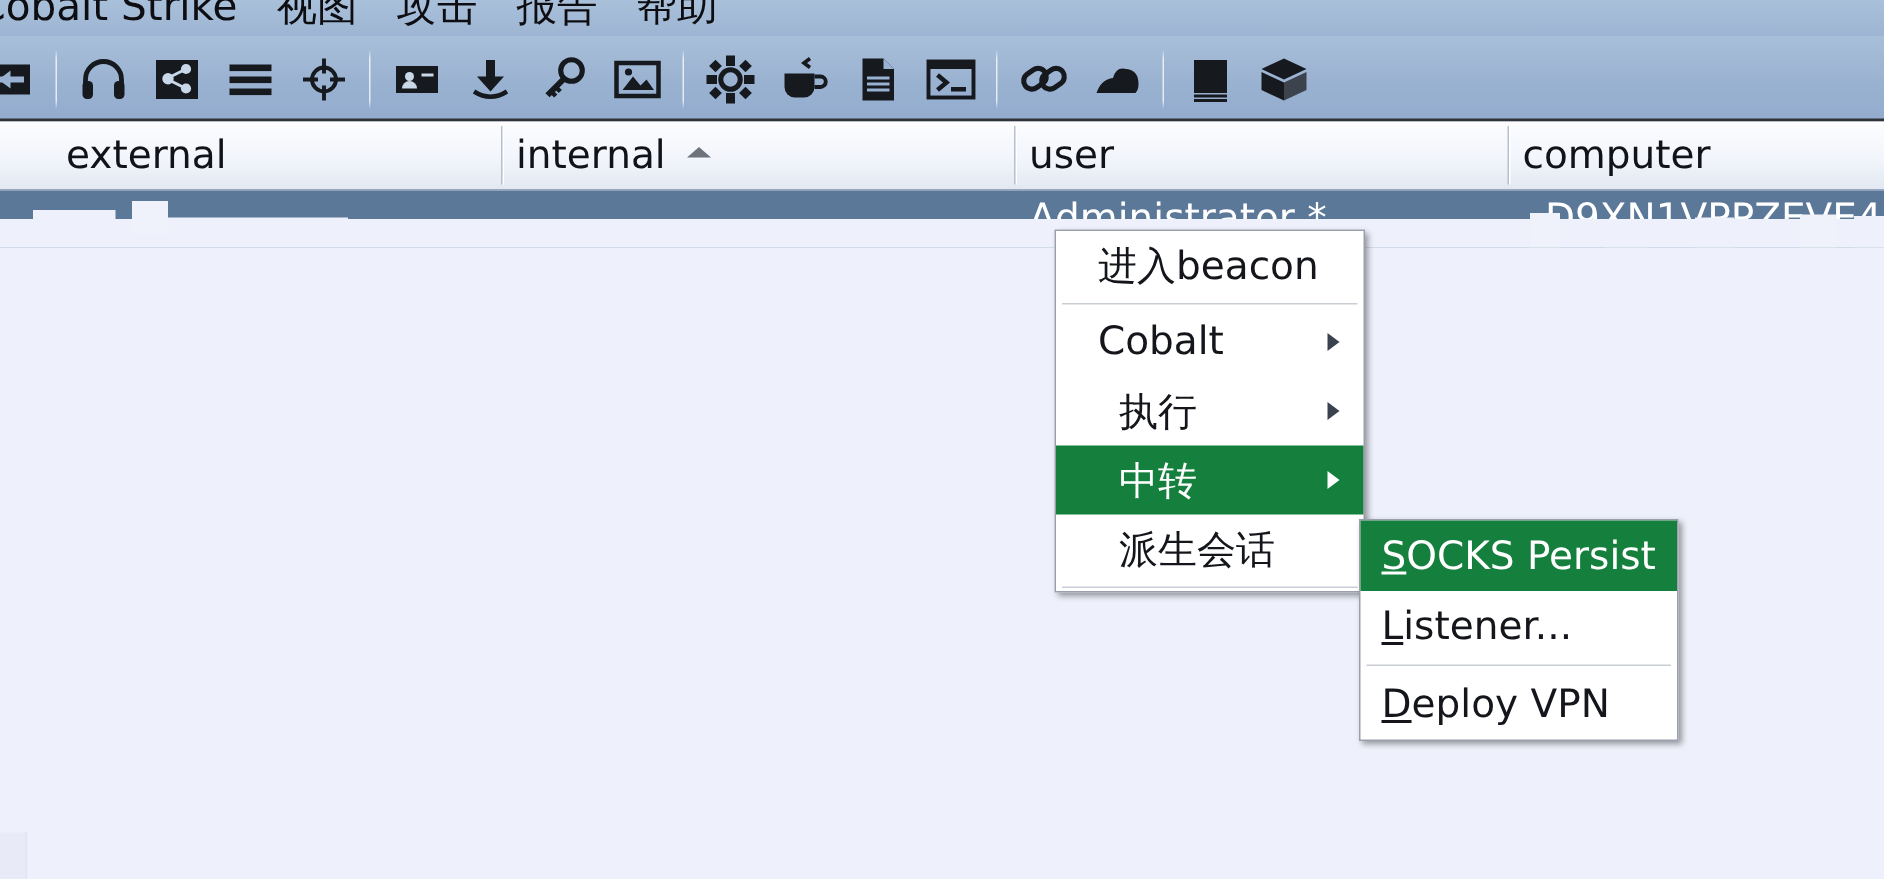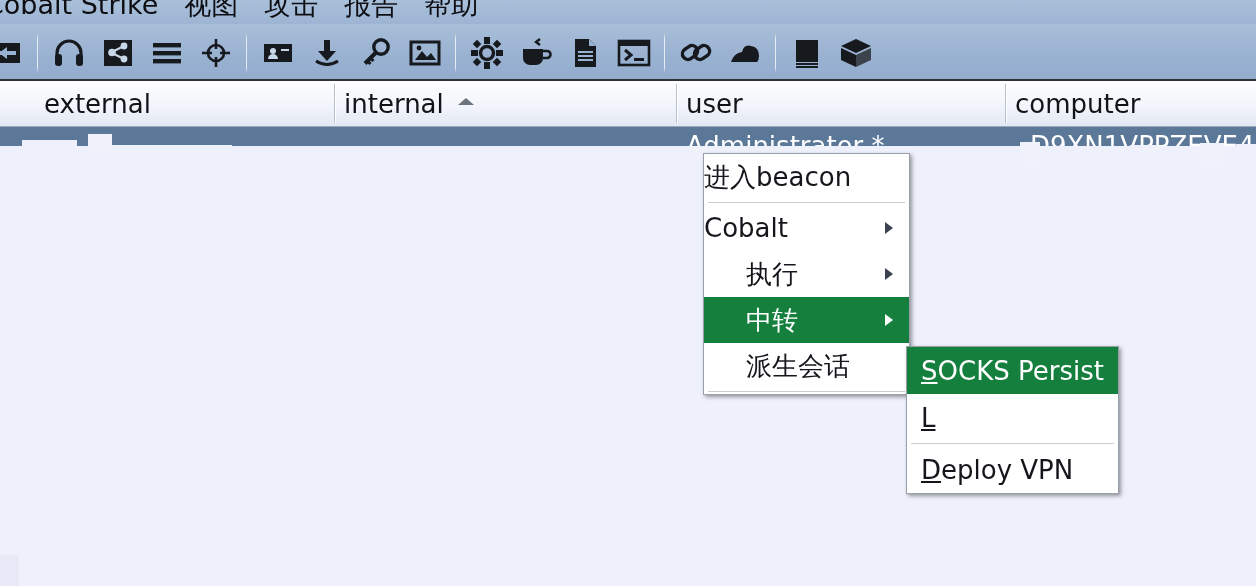--- a/index.html
+++ b/index.html
@@ -104,21 +104,21 @@
     background:#ffffff;
     border:1px solid #9aa0ab;
     box-shadow:2px 2px 4px rgba(0,0,0,.38);
     box-sizing:border-box;
   }
   .menu .mi{
     position:relative;
     height:46px;
     display:flex;align-items:center;
     font-size:26px;color:#14161b;
-    padding-left:0;padding-right:14px;
+    padding-left:28px;padding-right:14px;
     box-sizing:border-box;
     white-space:nowrap;
   }
   .menu .mi.indent{padding-left:42px;}
   .menu .mi.sel{background:#15803d;color:#ffffff;}
   .menu .msep{height:1px;background:#c9cdd4;margin:2px 4px;}
   .arrow{
     position:absolute;right:16px;top:50%;margin-top:-6px;
     width:0;height:0;
     border-top:6px solid transparent;border-bottom:6px solid transparent;
@@ -389,20 +389,21 @@
       <div class="msep"></div>
     </div>
 
   <div class="menu" id="submenu">
       <div class="mi sel">
         <u class="mn">S</u>
         <span>OCKS Persist</span>
       </div>
       <div class="mi">
         <u class="mn">L</u>
+        <span>istener...</span>
       </div>
       <div class="msep"></div>
       <div class="mi">
         <u class="mn">D</u>
         <span>eploy VPN</span>
       </div>
     </div>
 
 </div>
 

